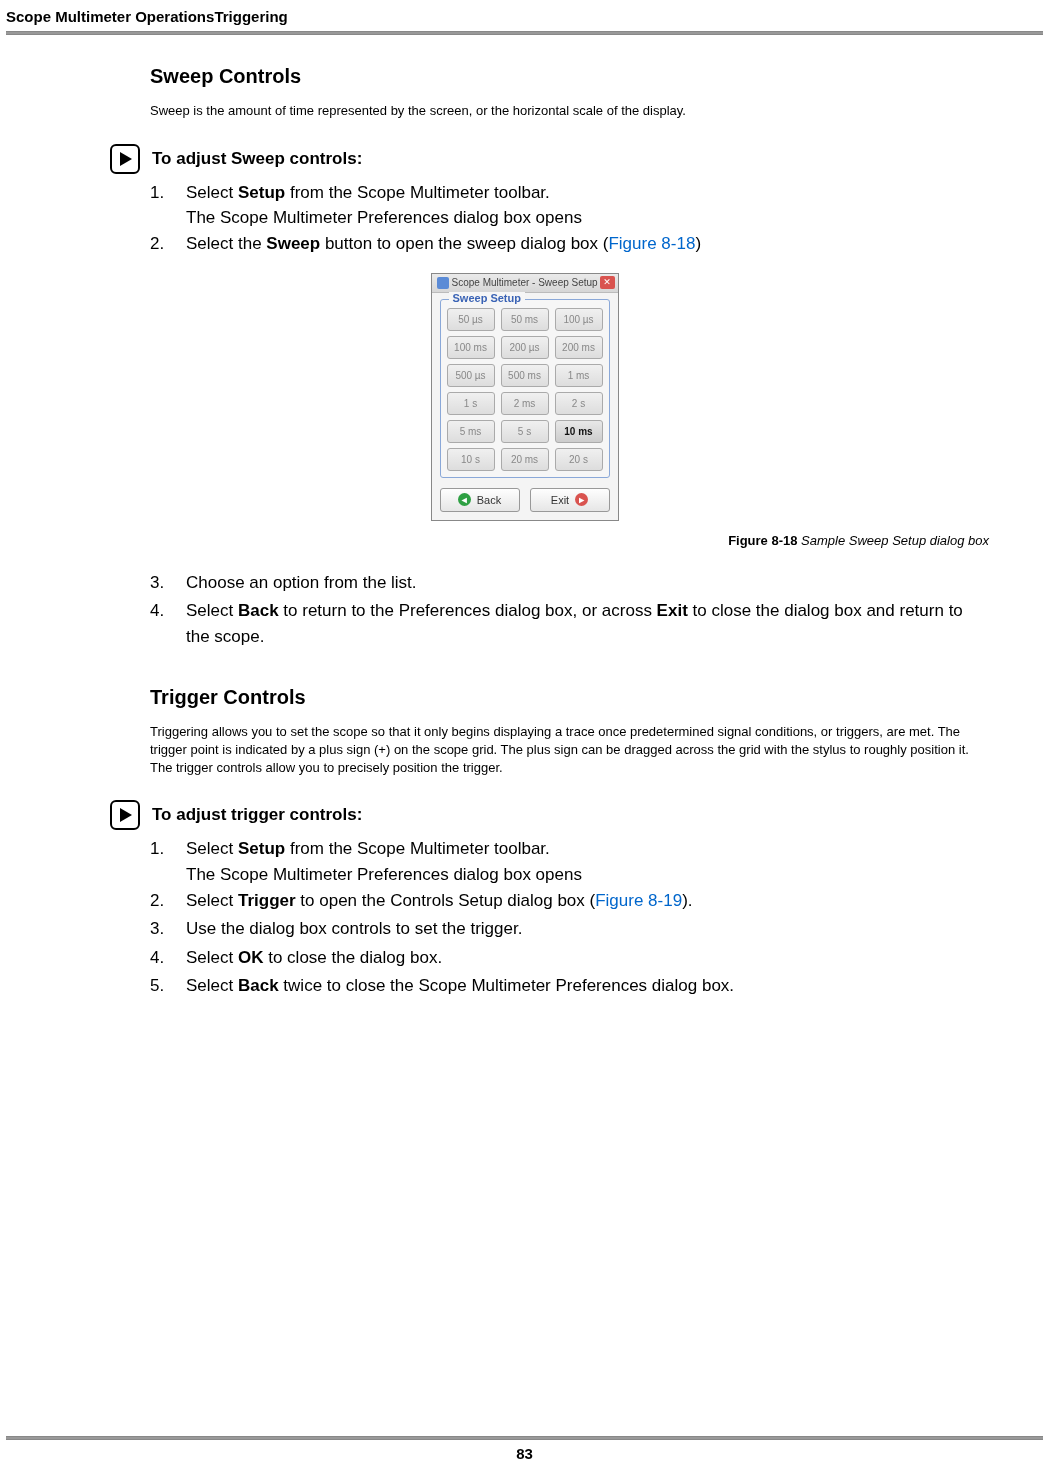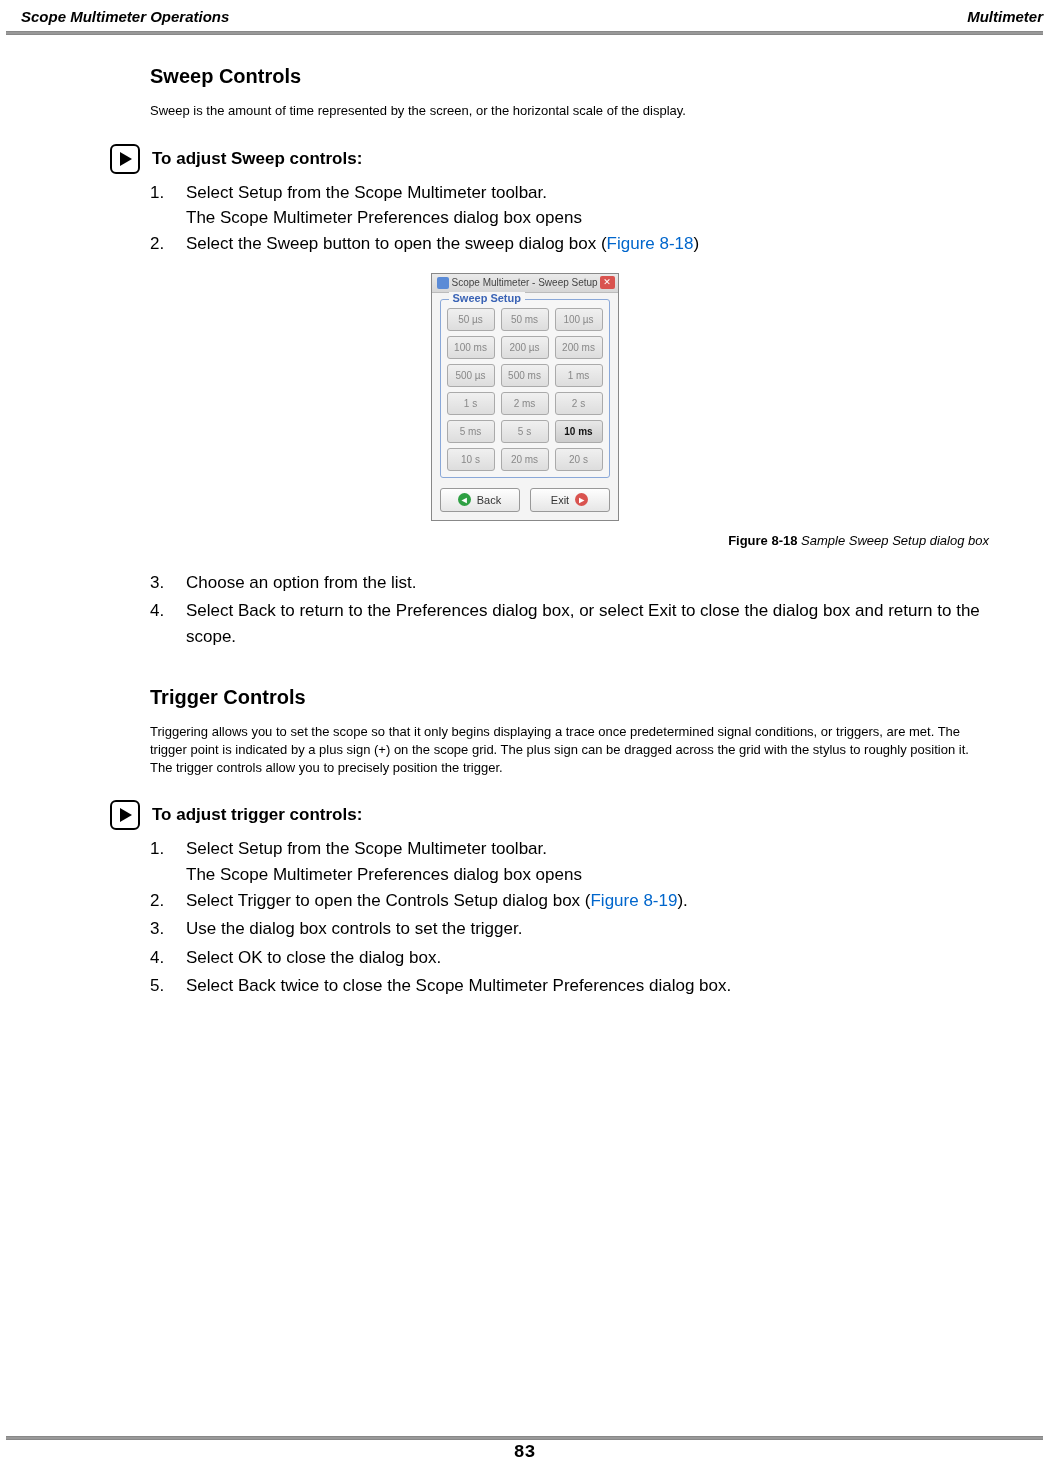--- a/index.html
+++ b/index.html
@@ -6,25 +6,24 @@
     body {
       font-family: Arial, Helvetica, sans-serif;
       width: 1049px;
       height: 1474px;
       background: #fff;
       color: #000;
       position: relative;
     }
     .header {
       display: flex;
-      justify-content: space-between;
-      padding: 8px 6px 6px 21px;
+      justify-content: flex-start;
+      padding: 8px 6px 6px 6px;
       font-weight: bold;
       font-size: 15px;
-      font-style: italic;
     }
     .header-rule {
       margin: 0 6px;
       height: 4px;
       background: #999;
       border-top: 1px solid #888;
       border-bottom: 1px solid #888;
     }
     .content {
       padding: 30px 60px 0 60px;
@@ -77,21 +76,21 @@
     .step-num {
       min-width: 36px;
     }
     .step-body { flex: 1; }
     .step-sub {
       margin-left: 126px;
       font-size: 17px;
       margin-bottom: 3px;
     }
     .xref { color: #0066cc; }
-    .bold { font-weight: normal; }
+    .bold { font-weight: bold; }
     
     
     .figure-wrap {
       margin: 16px 0 10px 0;
       text-align: center;
     }
     .dialog {
       display: inline-block;
       width: 188px;
       border: 1px solid #888;
@@ -212,30 +211,29 @@
       background: #999;
       border-top: 1px solid #888;
       border-bottom: 1px solid #888;
     }
     .page-num {
       position: absolute;
       bottom: 12px;
       left: 0; right: 0;
       text-align: center;
       font-weight: bold;
-      font-size: 18px;
-      font-family: Liberation Mono, monospace;
+      font-size: 15px;
     }
   </style>
 </head>
 <body>
 
 <div class="header">
   <span>Scope Multimeter Operations</span>
-  <span>Multimeter</span>
+  <span>Triggering</span>
 </div>
 <div class="header-rule"></div>
 
 <div class="content">
 
   <div class="section-heading">Sweep Controls</div>
   <div class="body-text">Sweep is the amount of time represented by the screen, or the horizontal scale of the display.</div>
 
   <div class="proc-row">
     <div class="play-icon">
@@ -305,21 +303,21 @@
     <span class="fig-label">Figure 8-18 </span><span class="fig-desc">Sample Sweep Setup dialog box</span>
   </div>
 
   <ol class="steps">
     <li>
       <span class="step-num">3.</span>
       <span class="step-body">Choose an option from the list.</span>
     </li>
     <li>
       <span class="step-num">4.</span>
-      <span class="step-body"><span>Select </span><span class="bold">Back</span><span> to return to the Preferences dialog box, or select </span><span class="bold">Exit</span><span> to close the dialog box and return to the scope.</span></span>
+      <span class="step-body"><span>Select </span><span class="bold">Back</span><span> to return to the Preferences dialog box, or across </span><span class="bold">Exit</span><span> to close the dialog box and return to the scope.</span></span>
     </li>
   </ol>
 
   <div class="section-gap"></div>
 
   <div class="section-heading">Trigger Controls</div>
   <div class="body-text">Triggering allows you to set the scope so that it only begins displaying a trace once predetermined signal conditions, or triggers, are met. The trigger point is indicated by a plus sign (+) on the scope grid. The plus sign can be dragged across the grid with the stylus to roughly position it. The trigger controls allow you to precisely position the trigger.</div>
 
   <div class="proc-row">
     <div class="play-icon">

